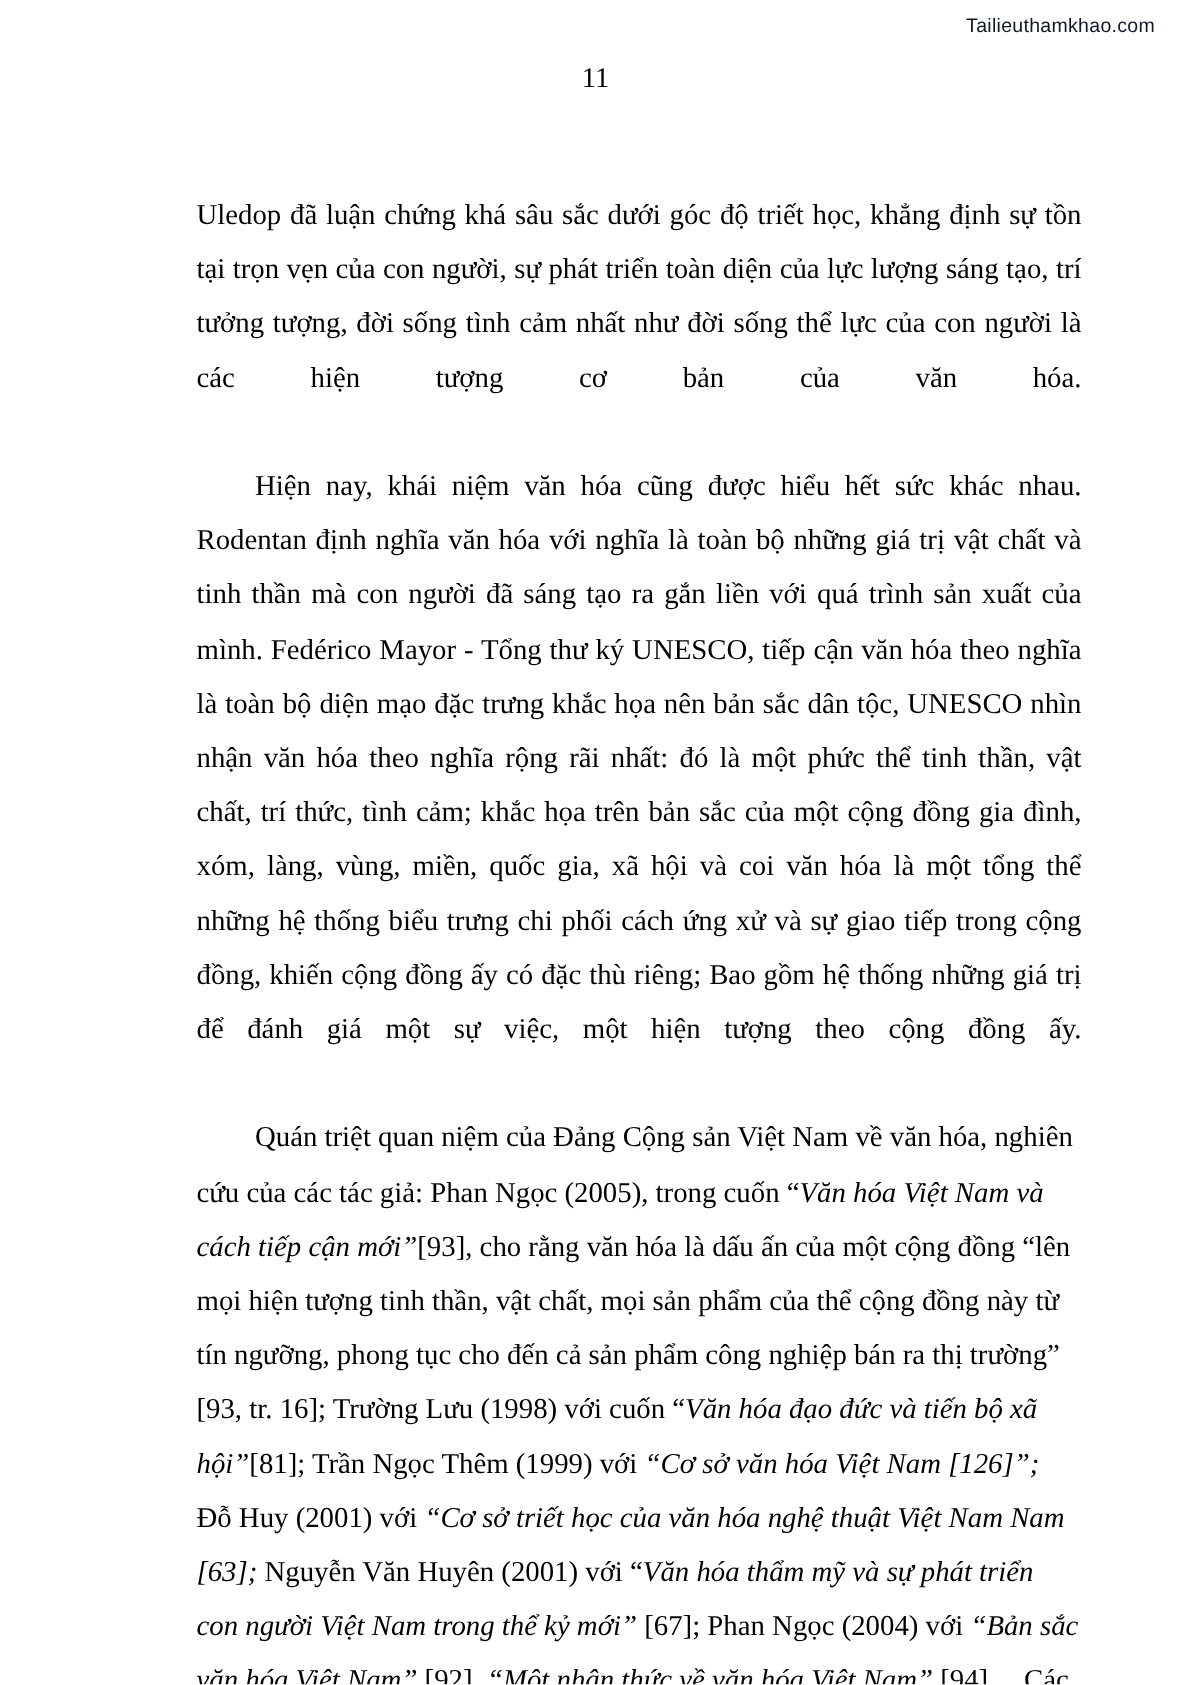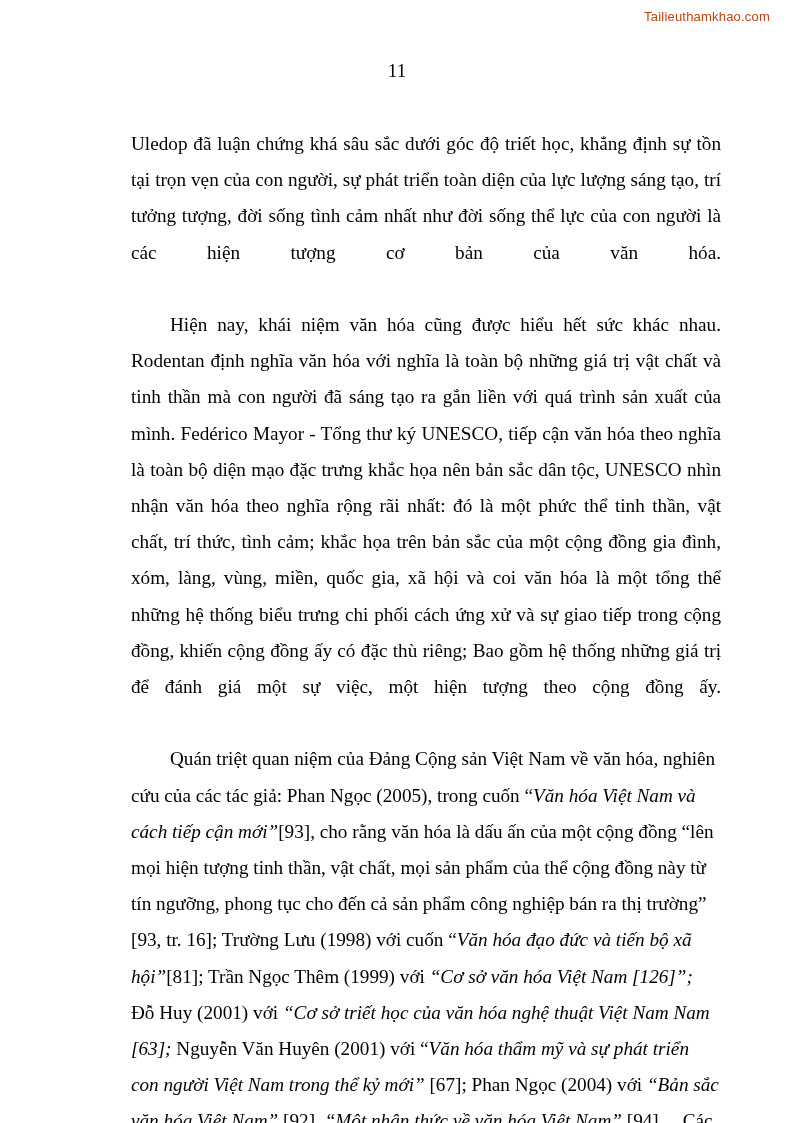--- a/index.html
+++ b/index.html
@@ -18,27 +18,27 @@
     font-family: "Liberation Serif", "DejaVu Serif", serif;
     color: #000000;
   }
   .watermark {
     position: absolute;
     top: 9px;
     right: 24px;
     font-family: "Liberation Sans", "DejaVu Sans", sans-serif;
     font-size: 13px;
     letter-spacing: 0.2px;
-    color: #c2410c;
+    color: #0f172a;
     user-select: none;
     white-space: nowrap;
   }
   .page-number {
     position: absolute;
-    top: 59px;
+    top: 41px;
     left: 0;
     width: 794px;
     text-align: center;
     font-size: 19px;
     line-height: 24px;
   }
   .body-area {
     position: absolute;
     top: 126px;
     left: 131px;

